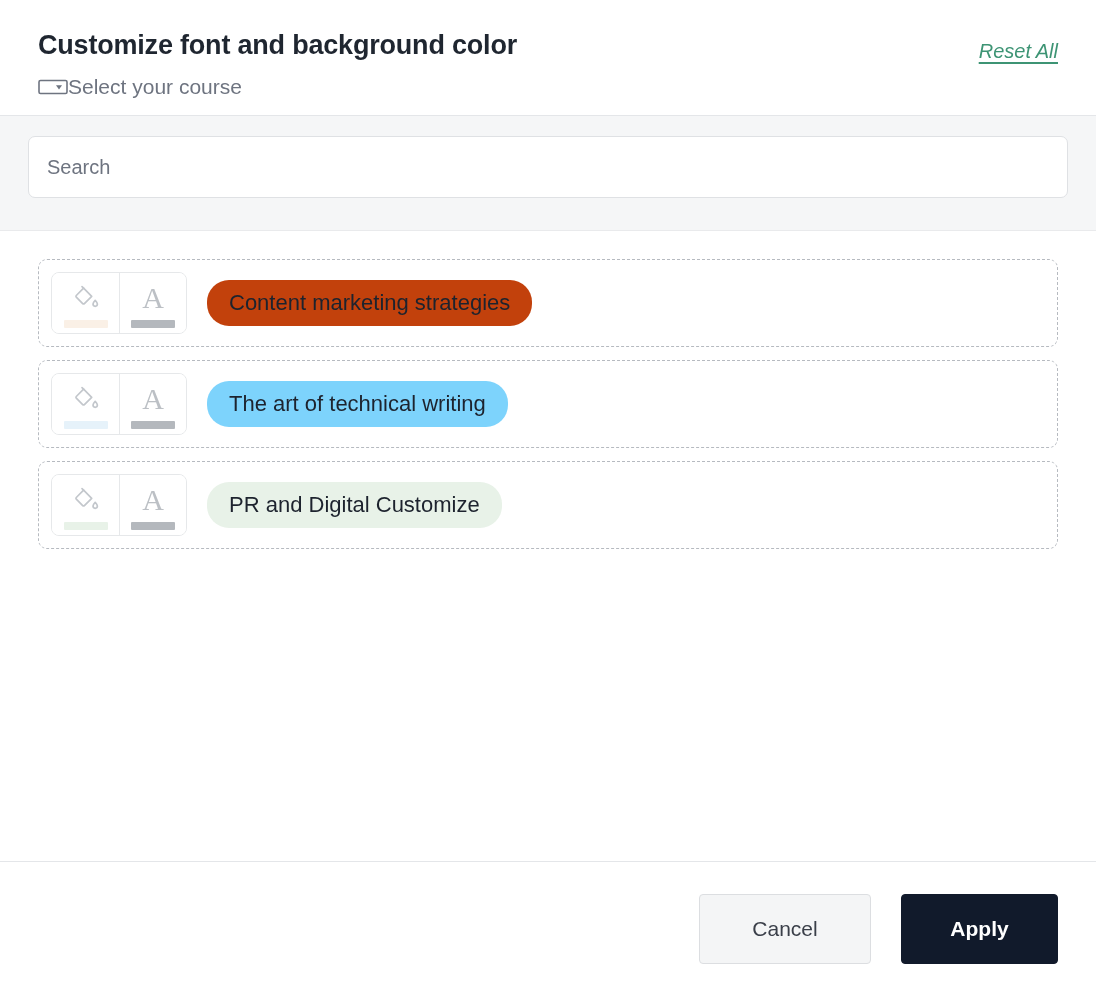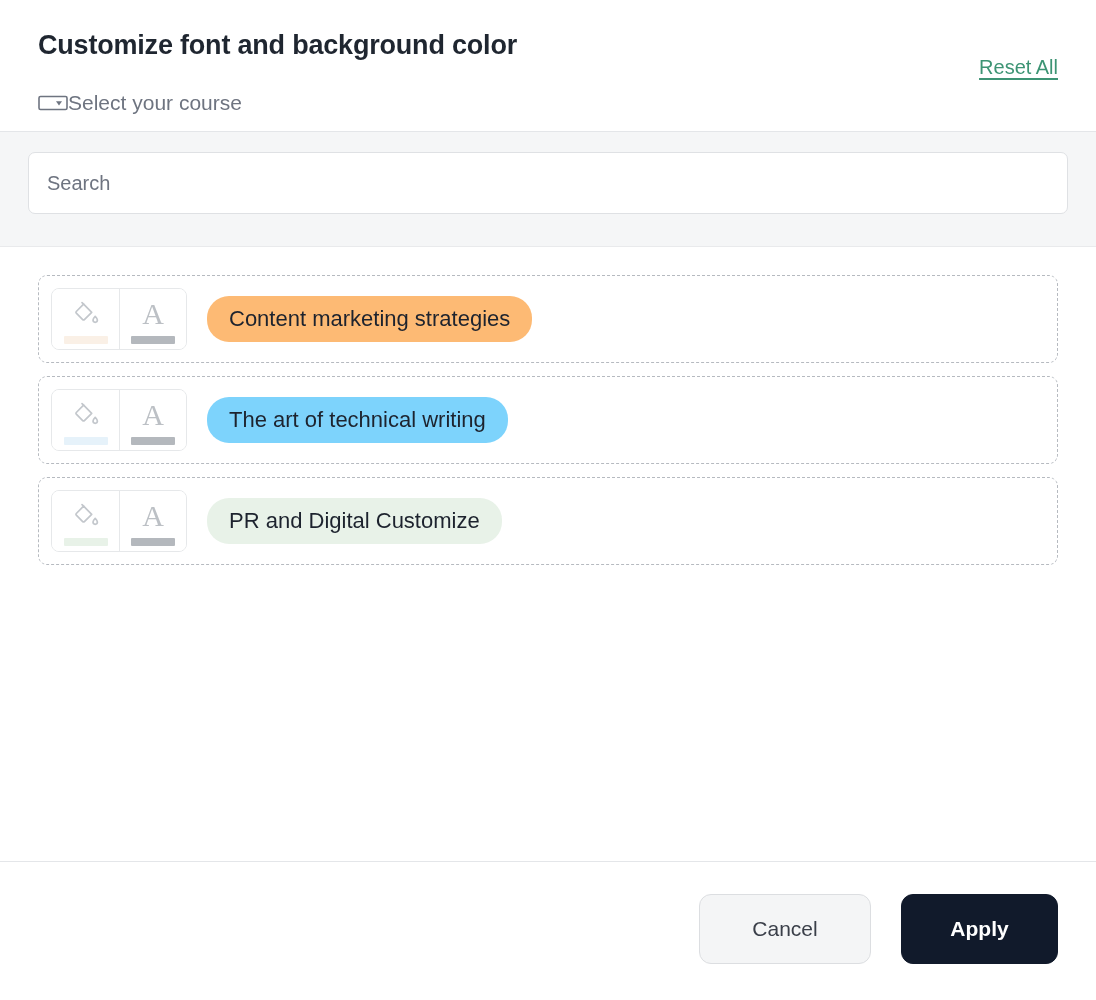--- a/index.html
+++ b/index.html
@@ -41,21 +41,22 @@
     line-height: 1.15;
     margin: 0;
   }
   .reset-link {
     font-size: 20px;
     color: #3d9474;
     text-decoration: underline;
     text-underline-offset: 4px;
     cursor: pointer;
     white-space: nowrap;
-    margin-top: 26px;
+    margin-top: 10px;
+    font-style: italic;
   }
   .subtitle-row {
     display: flex;
     align-items: center;
     margin-top: 13px;
   }
   .select-icon {
     display: inline-flex;
     width: 30px;
     height: 18px;
@@ -167,21 +168,21 @@
   .footer {
     padding: 32px 38px 36px 38px;
     display: flex;
     justify-content: flex-end;
     align-items: center;
     gap: 30px;
   }
   .btn {
     font-size: 21px;
     font-family: "Liberation Sans", sans-serif;
-    border-radius: 12px;
+    border-radius: 4px;
     cursor: pointer;
     height: 70px;
     display: inline-flex;
     align-items: center;
     justify-content: center;
   }
   .btn-cancel {
     background: #f4f5f6;
     border: 1px solid #dcdee1;
     color: #3a3f49;
@@ -235,21 +236,21 @@
               </g>
             </svg>
           </span>
           <span class="swatch-bar" style="background:#faf0e6"></span>
         </div>
         <div class="icon-cell">
           <span class="glyph serif-A">A</span>
           <span class="swatch-bar" style="background:#b4b8bd"></span>
         </div>
       </div>
-      <span class="course-pill" style="background:#fdba74">Content marketing strategies</span>
+      <span class="course-pill" style="background:#c2410c">Content marketing strategies</span>
     </div>
 
     <div class="course-row">
       <div class="icon-group">
         <div class="icon-cell">
           <span class="glyph">
             <svg width="30" height="30" viewBox="0 0 30 30" xmlns="http://www.w3.org/2000/svg">
               <g fill="none" stroke="#c3c7cc" stroke-width="1.7" stroke-linejoin="round" stroke-linecap="round">
                 <path d="M12.6 5.2 L5.3 12.5 a1.2 1.2 0 0 0 0 1.7 l6.4 6.4 a1.2 1.2 0 0 0 1.7 0 l7.3 -7.3 z"></path>
                 <path d="M12.6 5.2 L11 3.6"></path>

